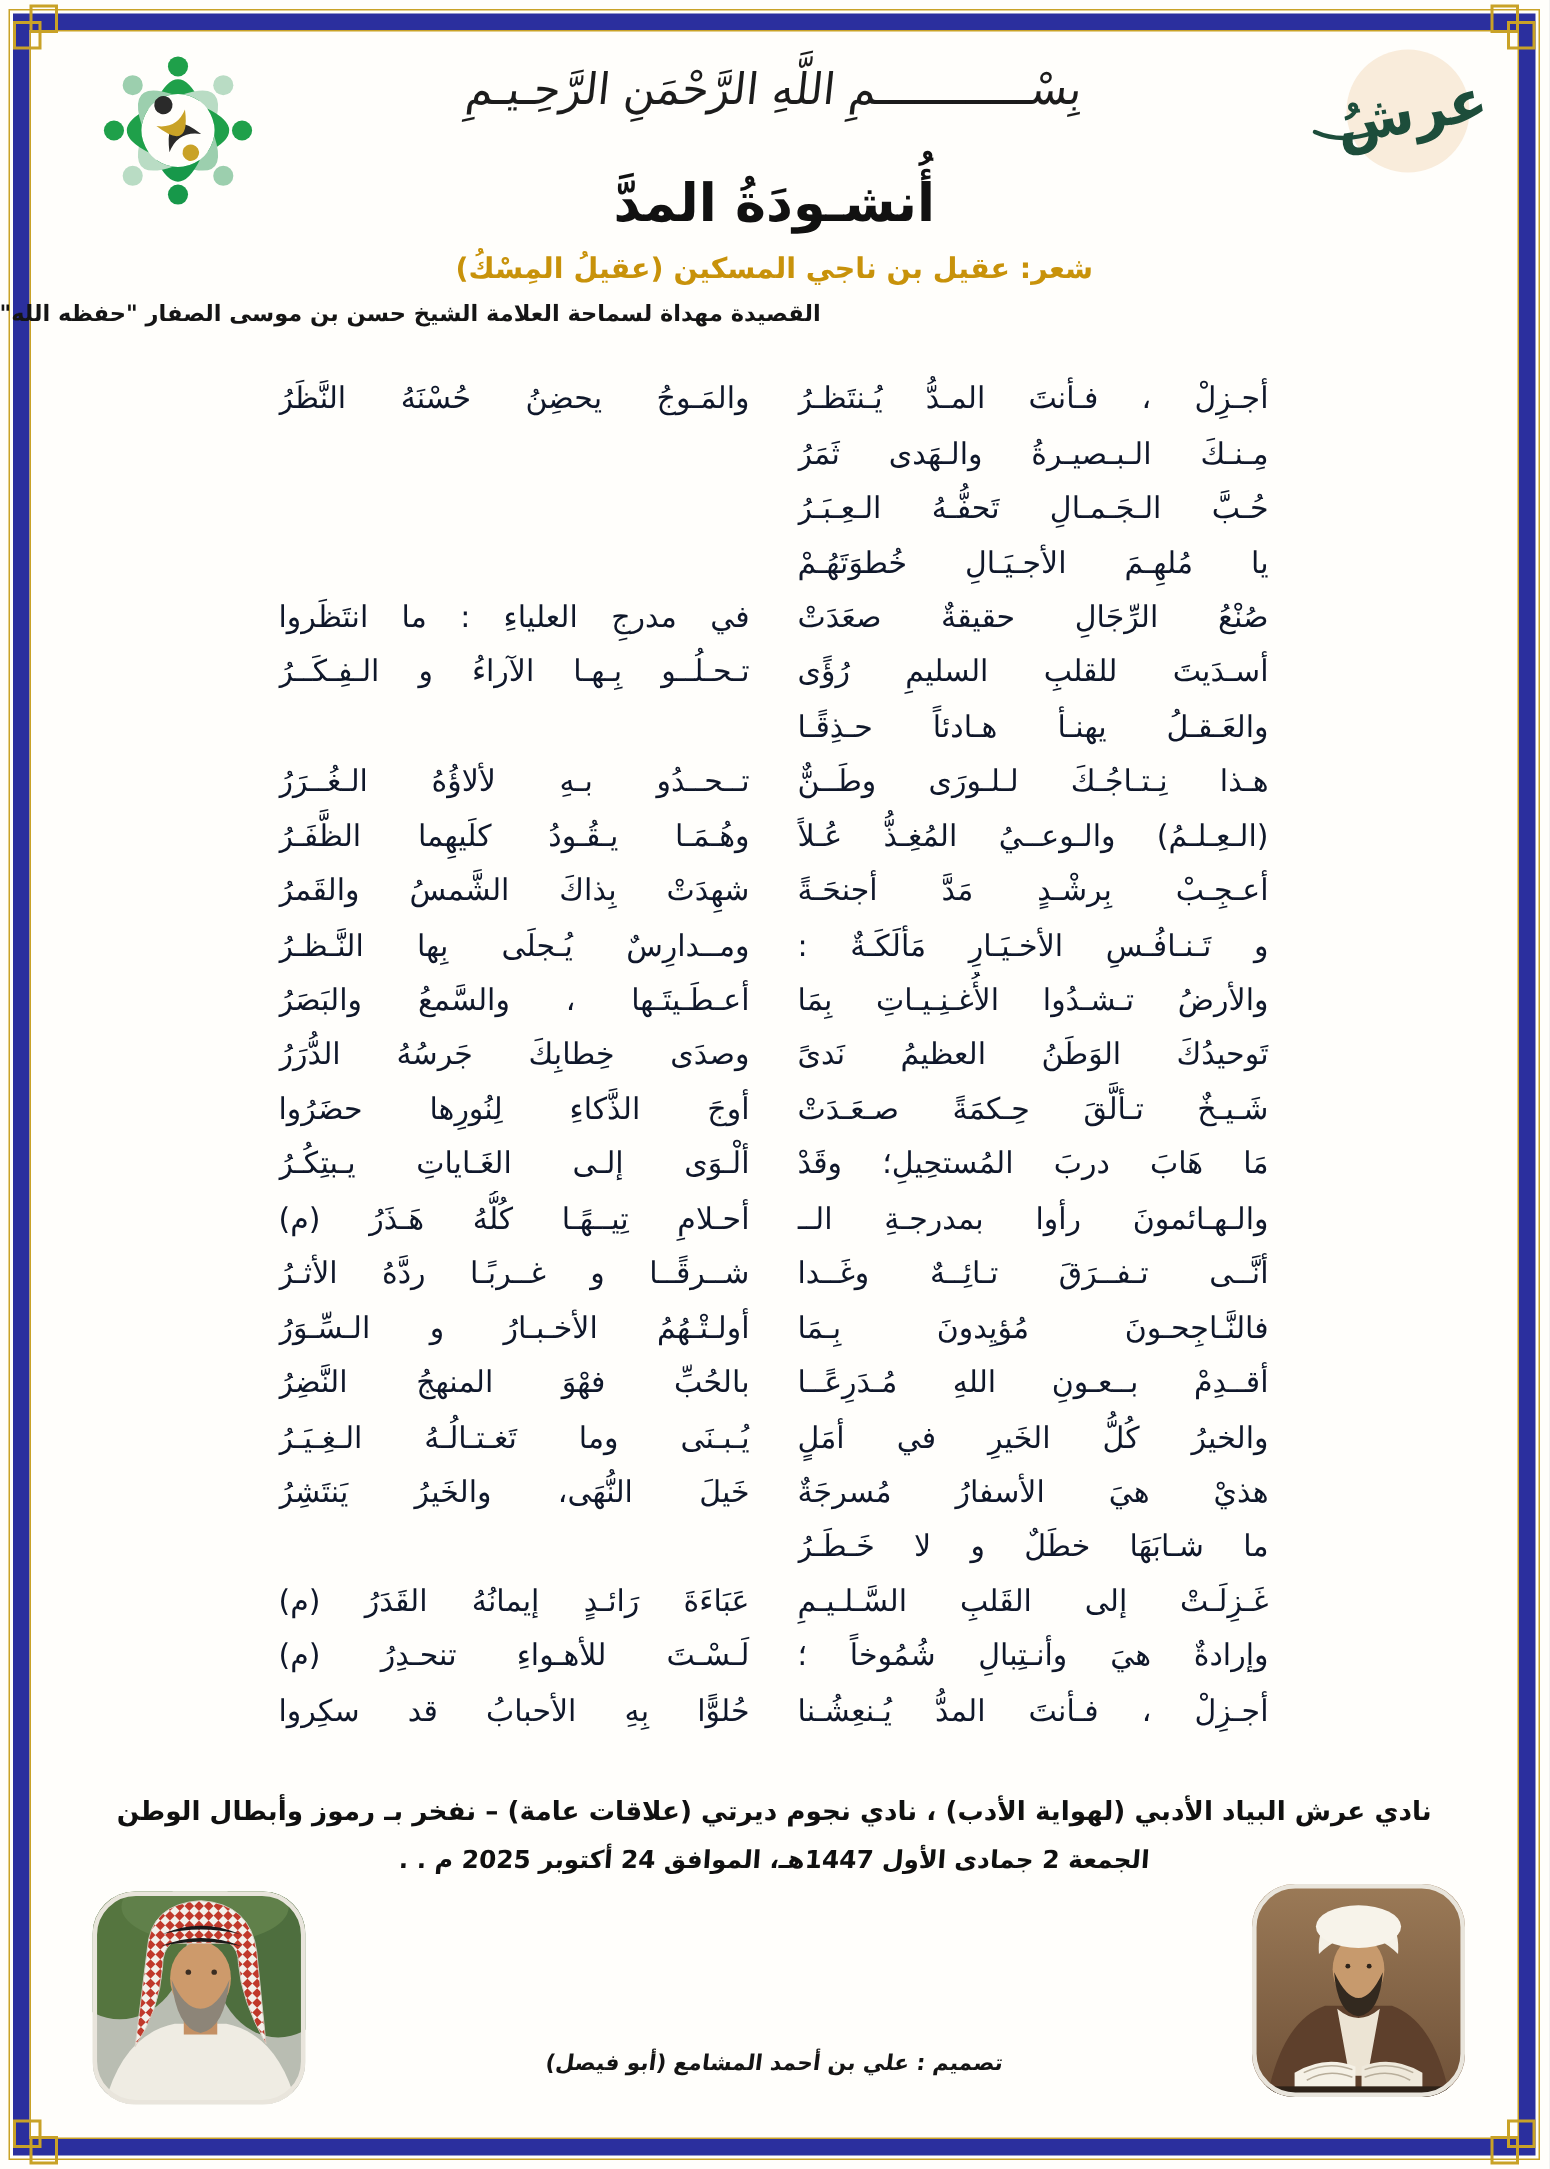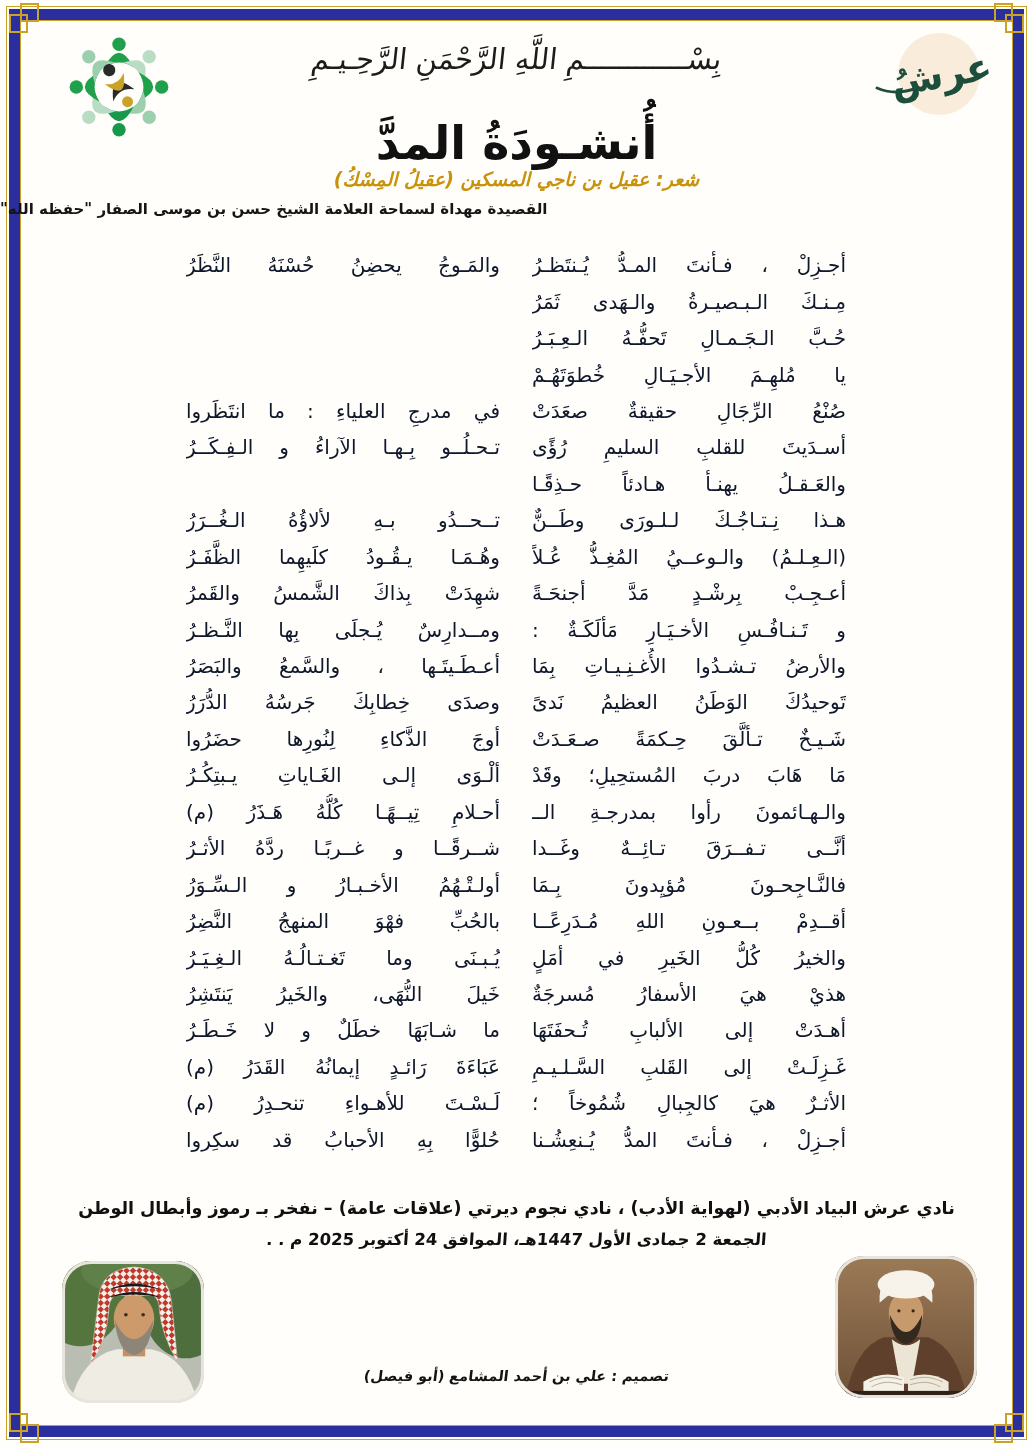--- a/index.html
+++ b/index.html
@@ -23,25 +23,25 @@
   
   .community-logo{position:absolute;left:58px;top:26px;width:122px;height:122px;}
   .arsh-logo{position:absolute;right:42px;top:30px;width:118px;height:92px;}
   .bismillah{
     position:absolute;top:42px;left:0;right:0;text-align:center;
     font-size:29px;color:#1c1c1c;transform:skewX(-6deg);
     letter-spacing:-1px;font-weight:normal;
   }
   .title{
     position:absolute;top:116px;left:0;right:0;text-align:center;
-    font-size:46px;font-weight:bold;color:#111;
+    font-size:35px;font-weight:bold;color:#111;
   }
   .author-line{
     position:absolute;top:168px;left:0;right:0;text-align:center;
-    font-size:19px;font-weight:bold;color:#c8920a;font-style:italic;
+    font-size:19px;font-weight:bold;color:#c8920a;
   }
   .dedication{
     position:absolute;top:200px;left:0;right:0;text-align:left;
     font-size:15px;font-weight:bold;color:#151515;
   }
   
   .poem{position:absolute;top:247px;left:186px;width:660px;direction:rtl;}
   .verse-row{display:grid;grid-template-columns:1fr 1fr;column-gap:32px;height:36.45px;align-items:center;}
   .hemi{
     font-size:20px;color:#0f172a;line-height:36px;
@@ -233,31 +233,30 @@
       <div class="hemi hemi-first">والخيرُ كُلُّ الخَيرِ في أمَلٍ</div>
       <div class="hemi hemi-second">يُـبـنَى وما تَغـتـالُـهُ الـغِـيَـرُ</div>
     </div>
 
     <div class="verse-row">
       <div class="hemi hemi-first">هذيْ هيَ الأسفارُ مُسرجَةٌ</div>
       <div class="hemi hemi-second">خَيلَ النُّهَى، والخَيرُ يَنتَشِرُ</div>
     </div>
 
     <div class="verse-row">
-      <div class="hemi hemi-first">أهـدَتْ إلى الألبابِ تُـحفَتَهَا</div>
       <div class="hemi hemi-second">ما شـابَهَا خطَلٌ و لا خَـطَـرُ</div>
     </div>
 
     <div class="verse-row">
       <div class="hemi hemi-first">غَـزِلَـتْ إلى القَلبِ السَّـلـيـمِ</div>
       <div class="hemi hemi-second">عَبَاءَةَ رَائـدٍ إيمانُهُ القَدَرُ (م)</div>
     </div>
 
     <div class="verse-row">
-      <div class="hemi hemi-first">الأثـرٌ هيَ كالجِبالِ شُمُوخاً ؛</div>
+      <div class="hemi hemi-first">وإرادةٌ هيَ وأنـتِبالِ شُمُوخاً ؛</div>
       <div class="hemi hemi-second">لَـسْـتَ للأهـواءِ تنحـدِرُ (م)</div>
     </div>
 
     <div class="verse-row">
       <div class="hemi hemi-first">أجـزِلْ ، فـأنتَ المدُّ يُـنعِشُـنا</div>
       <div class="hemi hemi-second">حُلوًّا بِهِ الأحبابُ قد سكِروا</div>
     </div>
   </div>
 
   <div class="org-line">نادي عرش البياد الأدبي (لهواية الأدب) ، نادي نجوم ديرتي (علاقات عامة) – نفخر بـ رموز وأبطال الوطن</div>

